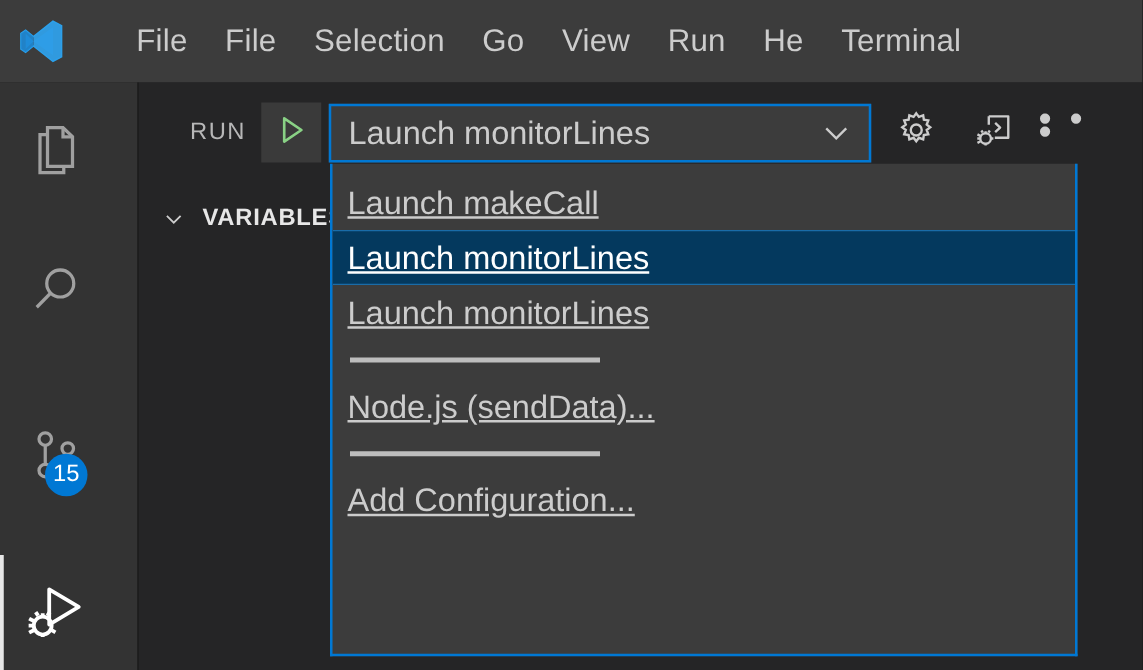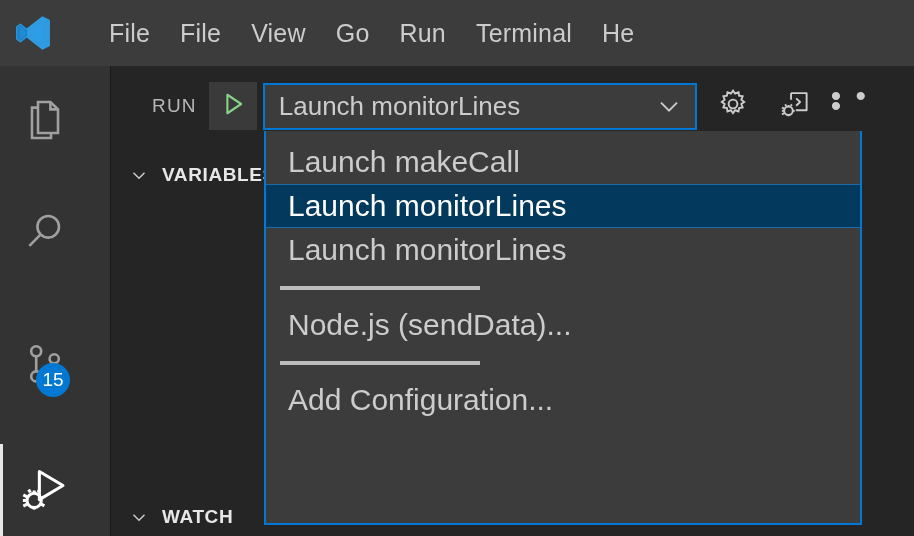--- a/index.html
+++ b/index.html
@@ -220,25 +220,26 @@
     border: 2px solid #0078d4;
     border-top: none;
     box-sizing: border-box;
     overflow: hidden;
   }
   .dd-item {
     height: 44px;
     display: flex;
     align-items: center;
     color: #cccccc;
-    font-size: 30px;
-    padding-left: 22px;
+    font-size: 26px;
+    padding-left: 12px;
     box-sizing: border-box;
     white-space: nowrap;
     cursor: pointer;
+    text-decoration: underline;
   }
   .dd-item.selected {
     background: #04395e;
     border-top: 1px solid #1a6ca8;
     border-bottom: 1px solid #1a6ca8;
     color: #ffffff;
   }
   .dd-sep-wrap {
     height: 31px;
     display: flex;
@@ -265,25 +266,26 @@
         <path d="M23.5 3.2 L29 6 v20 l-5.5 2.8 L11 19 l-5 4 -3-2 v-10 l3-2 5 4 z" fill="none" stroke="#2aa3ef" stroke-width="1"></path>
         <polygon points="23.5,7 23.5,25 11,16" fill="#1d7fd0"></polygon>
         <polygon points="6,11 6,21 11,16" fill="#2aa3ef"></polygon>
         <polygon points="23.5,3.2 29,6 29,26 23.5,28.8 11,19 11,13" fill="#2f9fe8" opacity="0.95"></polygon>
         <polygon points="11,13 11,19 6,23 3,21 3,11 6,9" fill="#1e8ad6" opacity="0.9"></polygon>
       </svg>
     </div>
     <div class="menubar">
       <div class="menu-item">File</div>
       <div class="menu-item">File</div>
+      <div class="menu-item">Selection</div>
+      <div class="menu-item">Go</div>
       <div class="menu-item">View</div>
-      <div class="menu-item">Go</div>
       <div class="menu-item">Run</div>
+      <div class="menu-item">He</div>
       <div class="menu-item">Terminal</div>
-      <div class="menu-item">He</div>
     </div>
   </div>
 
   <div class="activitybar">
 
     <div class="activity-item" style="top:0px;">
       <span>
         <svg width="48" height="48" viewBox="0 0 24 24" fill="none" stroke="#a0a0a0" stroke-width="1.3">
           <path d="M8.5 3.5 h6.2 L18.5 7.2 V19 H8.5 Z"></path>
           <path d="M14.7 3.5 v3.7 h3.8"></path>
@@ -390,28 +392,20 @@
 
   <div class="section-header" style="top:155px;">
     <span class="chev-small">
       <svg width="22" height="22" viewBox="0 0 24 24" fill="none" stroke="#cccccc" stroke-width="1.6">
         <path d="M6 9.5 L12 15.5 L18 9.5"></path>
       </svg>
     </span>
     <span class="title">VARIABLES</span>
   </div>
 
-  <div class="section-header" style="top:497px;">
-    <span class="chev-small">
-      <svg width="22" height="22" viewBox="0 0 24 24" fill="none" stroke="#cccccc" stroke-width="1.6">
-        <path d="M6 9.5 L12 15.5 L18 9.5"></path>
-      </svg>
-    </span>
-    <span class="title">WATCH</span>
-  </div>
 
   <div class="dropdown">
     <div class="dd-gap"></div>
 
     <div class="dd-item">Launch makeCall</div>
 
     <div class="dd-item selected">Launch monitorLines</div>
 
 
 

